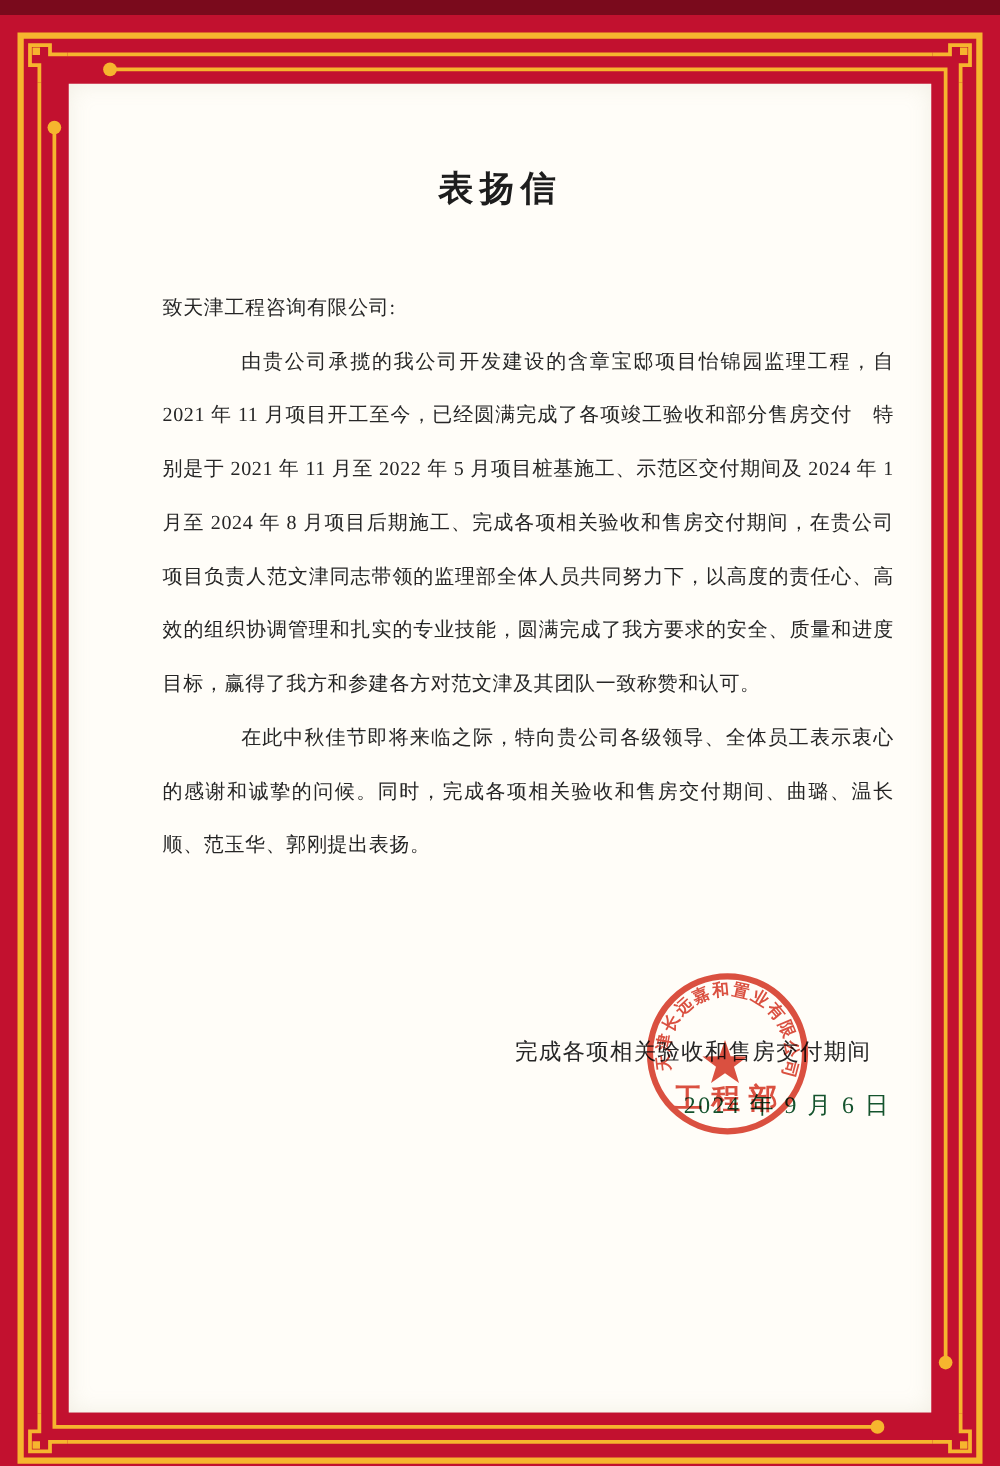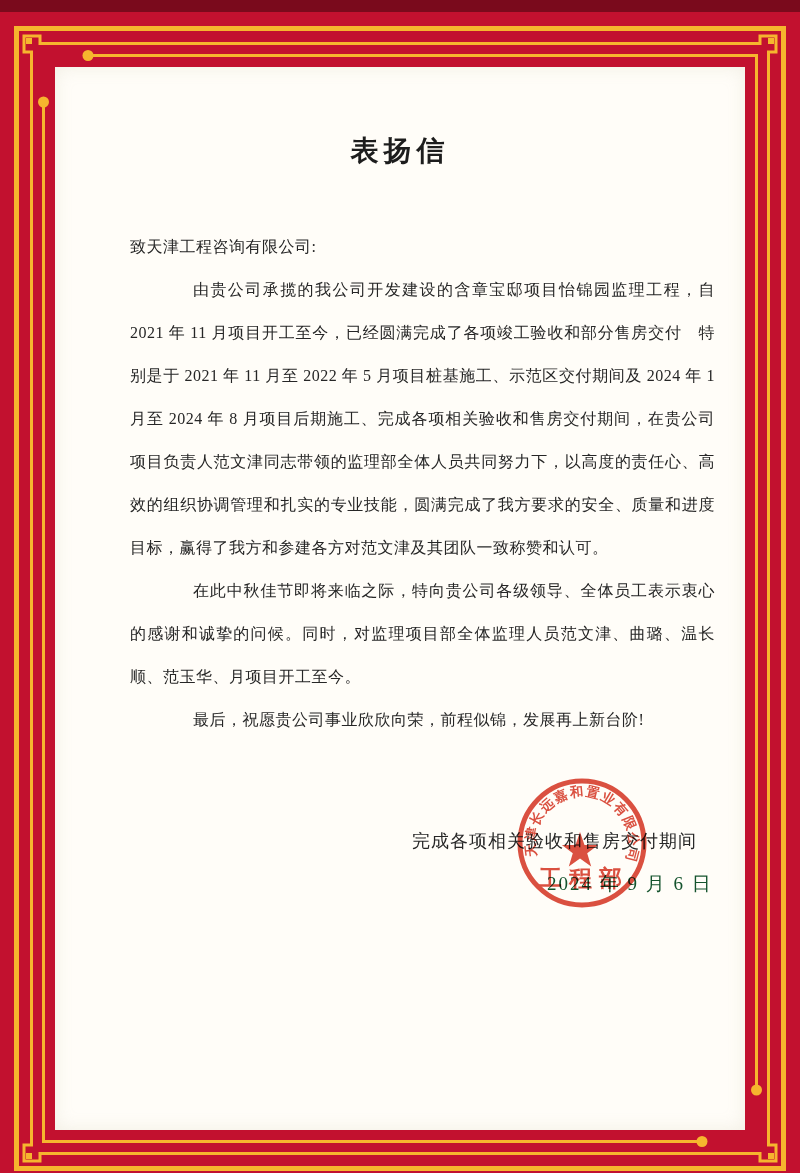--- a/index.html
+++ b/index.html
@@ -86,22 +86,21 @@
     </g>
   </svg>
 
   <div class="content">
 
     <div class="title" style="position:absolute; top:65px;">表扬信</div>
 
     <div class="body-text" style="position:absolute; left:75px; top:158px;">
       <p class="salutation">致天津工程咨询有限公司:</p>
       <p>由贵公司承揽的我公司开发建设的含章宝邸项目怡锦园监理工程，自 2021 年 11 月项目开工至今，已经圆满完成了各项竣工验收和部分售房交付　特别是于 2021 年 11 月至 2022 年 5 月项目桩基施工、示范区交付期间及 2024 年 1 月至 2024 年 8 月项目后期施工、完成各项相关验收和售房交付期间，在贵公司项目负责人范文津同志带领的监理部全体人员共同努力下，以高度的责任心、高效的组织协调管理和扎实的专业技能，圆满完成了我方要求的安全、质量和进度目标，赢得了我方和参建各方对范文津及其团队一致称赞和认可。</p>
-      <p>在此中秋佳节即将来临之际，特向贵公司各级领导、全体员工表示衷心的感谢和诚挚的问候。同时，对监理项目部全体监理人员范文津、曲璐、温长顺、范玉华、月项目开工至今。</p>
-      <p>最后，祝愿贵公司事业欣欣向荣，前程似锦，发展再上新台阶!</p>
+      <p>在此中秋佳节即将来临之际，特向贵公司各级领导、全体员工表示衷心的感谢和诚挚的问候。同时，完成各项相关验收和售房交付期间、曲璐、温长顺、范玉华、郭刚提出表扬。</p>
     </div>
 
     <div class="sig-company" style="position:absolute; left:357px; top:762px;">完成各项相关验收和售房交付期间</div>
 
     <div class="sig-date" style="position:absolute; left:492px; top:804px;">2024 年 9 月 6 日</div>
 
   </div>
 
   <svg class="seal" viewBox="0 0 140 140" xmlns="http://www.w3.org/2000/svg">
     <defs>

